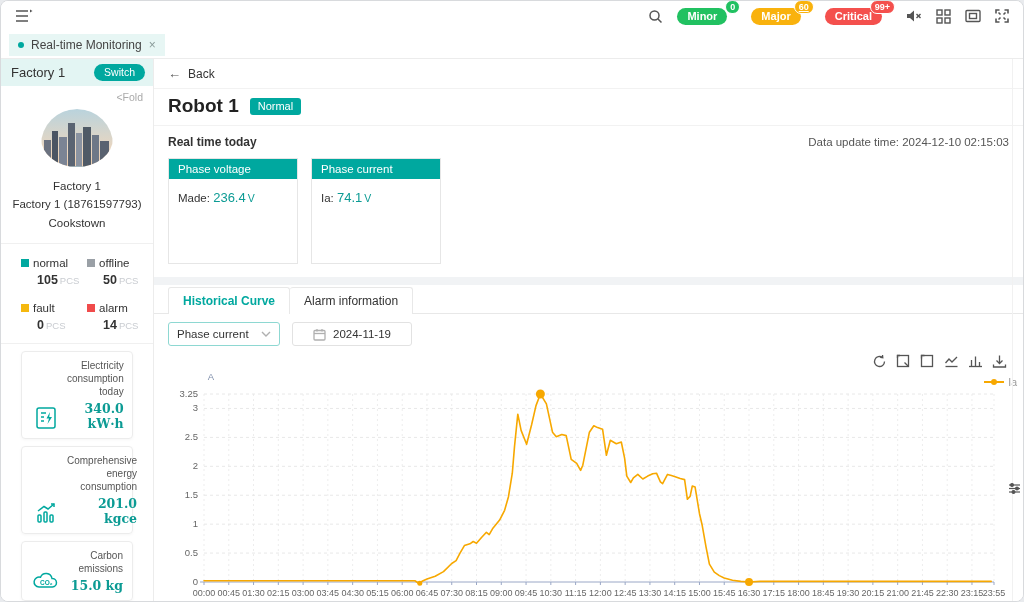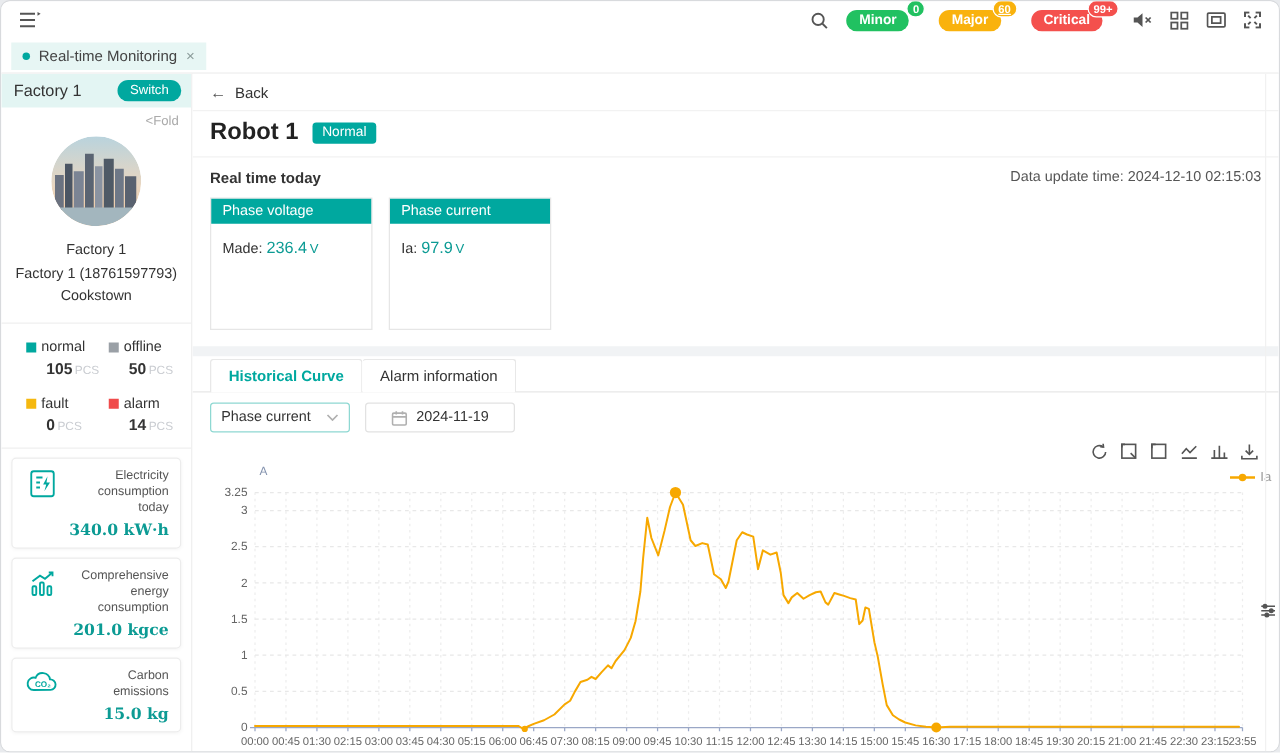--- a/index.html
+++ b/index.html
@@ -31,22 +31,22 @@
   .switch-btn{background:var(--accent);color:#fff;font-size:10.5px;padding:2px 10px 3px;border-radius:10px;border:none;cursor:pointer;}
   .fold{font-size:10.5px;color:#aaa;text-align:right;padding:5px 10px 2px;cursor:pointer;margin-left:32px;}
   .avatar{width:72px;height:72px;border-radius:50%;overflow:hidden;margin:4px auto 10px;}
   .sb-line{font-size:11.5px;color:#333;text-align:center;line-height:18.5px;}
   .divider{border-top:1px solid #f0f0f0;margin:11px 0 0;}
   .status-grid{display:grid;grid-template-columns:1fr 1fr;row-gap:15px;padding:13px 0 0 20px;}
   .st-label{display:flex;align-items:center;gap:4px;font-size:11.5px;color:#333;}
   .st-sq{width:8px;height:8px;display:inline-block;}
   .st-count{font-size:12.5px;font-weight:bold;color:#333;margin:4px 0 0 16px;}
   .st-unit{font-size:9.5px;color:#c9ccd1;font-weight:normal;margin-left:2px;}
-  .metric-card{margin:7px 8px 0;border:1px solid #ececec;border-radius:4px;box-shadow:0 1px 3px rgba(0,0,0,.04);
-    padding:7px 9px;display:flex;align-items:flex-start;gap:6px;cursor:default;}
+  .metric-card{margin:7px 20px 0;border:1px solid #ececec;border-radius:4px;box-shadow:0 1px 3px rgba(0,0,0,.04);
+    padding:7px 9px;display:flex;align-items:flex-end;gap:6px;cursor:default;}
   .metric-icon{color:var(--accent);flex:0 0 30px;display:flex;justify-content:center;}
   .metric-text{flex:1;text-align:right;}
   .metric-label{font-size:10px;color:#555;line-height:1.3;}
   .metric-value{font-family:"DejaVu Serif",serif;font-weight:bold;color:#0c9b94;font-size:12.5px;margin-top:3px;}
   
   .main{flex:1;display:flex;flex-direction:column;background:#fff;position:relative;overflow:hidden;}
   .back-row{padding:7px 14px;font-size:12px;color:#333;border-bottom:1px solid #f2f2f2;display:flex;align-items:center;gap:7px;}
   .back-row .arrow{font-size:13px;color:#555;}
   .title-row{padding:6px 14px 8px;border-bottom:1px solid #f2f2f2;display:flex;align-items:center;gap:11px;}
   .device-title{font-size:19px;font-weight:bold;color:#222;}
@@ -289,21 +289,21 @@
           <div class="rt-card-head">Phase voltage</div>
           <div class="rt-card-body">
             <span>Made:</span>
             <span class="rt-val">236.4</span><span class="rt-unit">V</span>
           </div>
         </div>
         <div class="rt-card">
           <div class="rt-card-head">Phase current</div>
           <div class="rt-card-body">
             <span>Ia:</span>
-            <span class="rt-val">97.9</span><span class="rt-unit">V</span>
+            <span class="rt-val">74.1</span><span class="rt-unit">V</span>
           </div>
         </div>
       </div>
       <div class="gray-band"></div>
 
       <div class="tabs-row">
         <span class="tab active">Historical Curve</span>
         <span class="tab">Alarm information</span>
       </div>
       <div class="filter-row">

